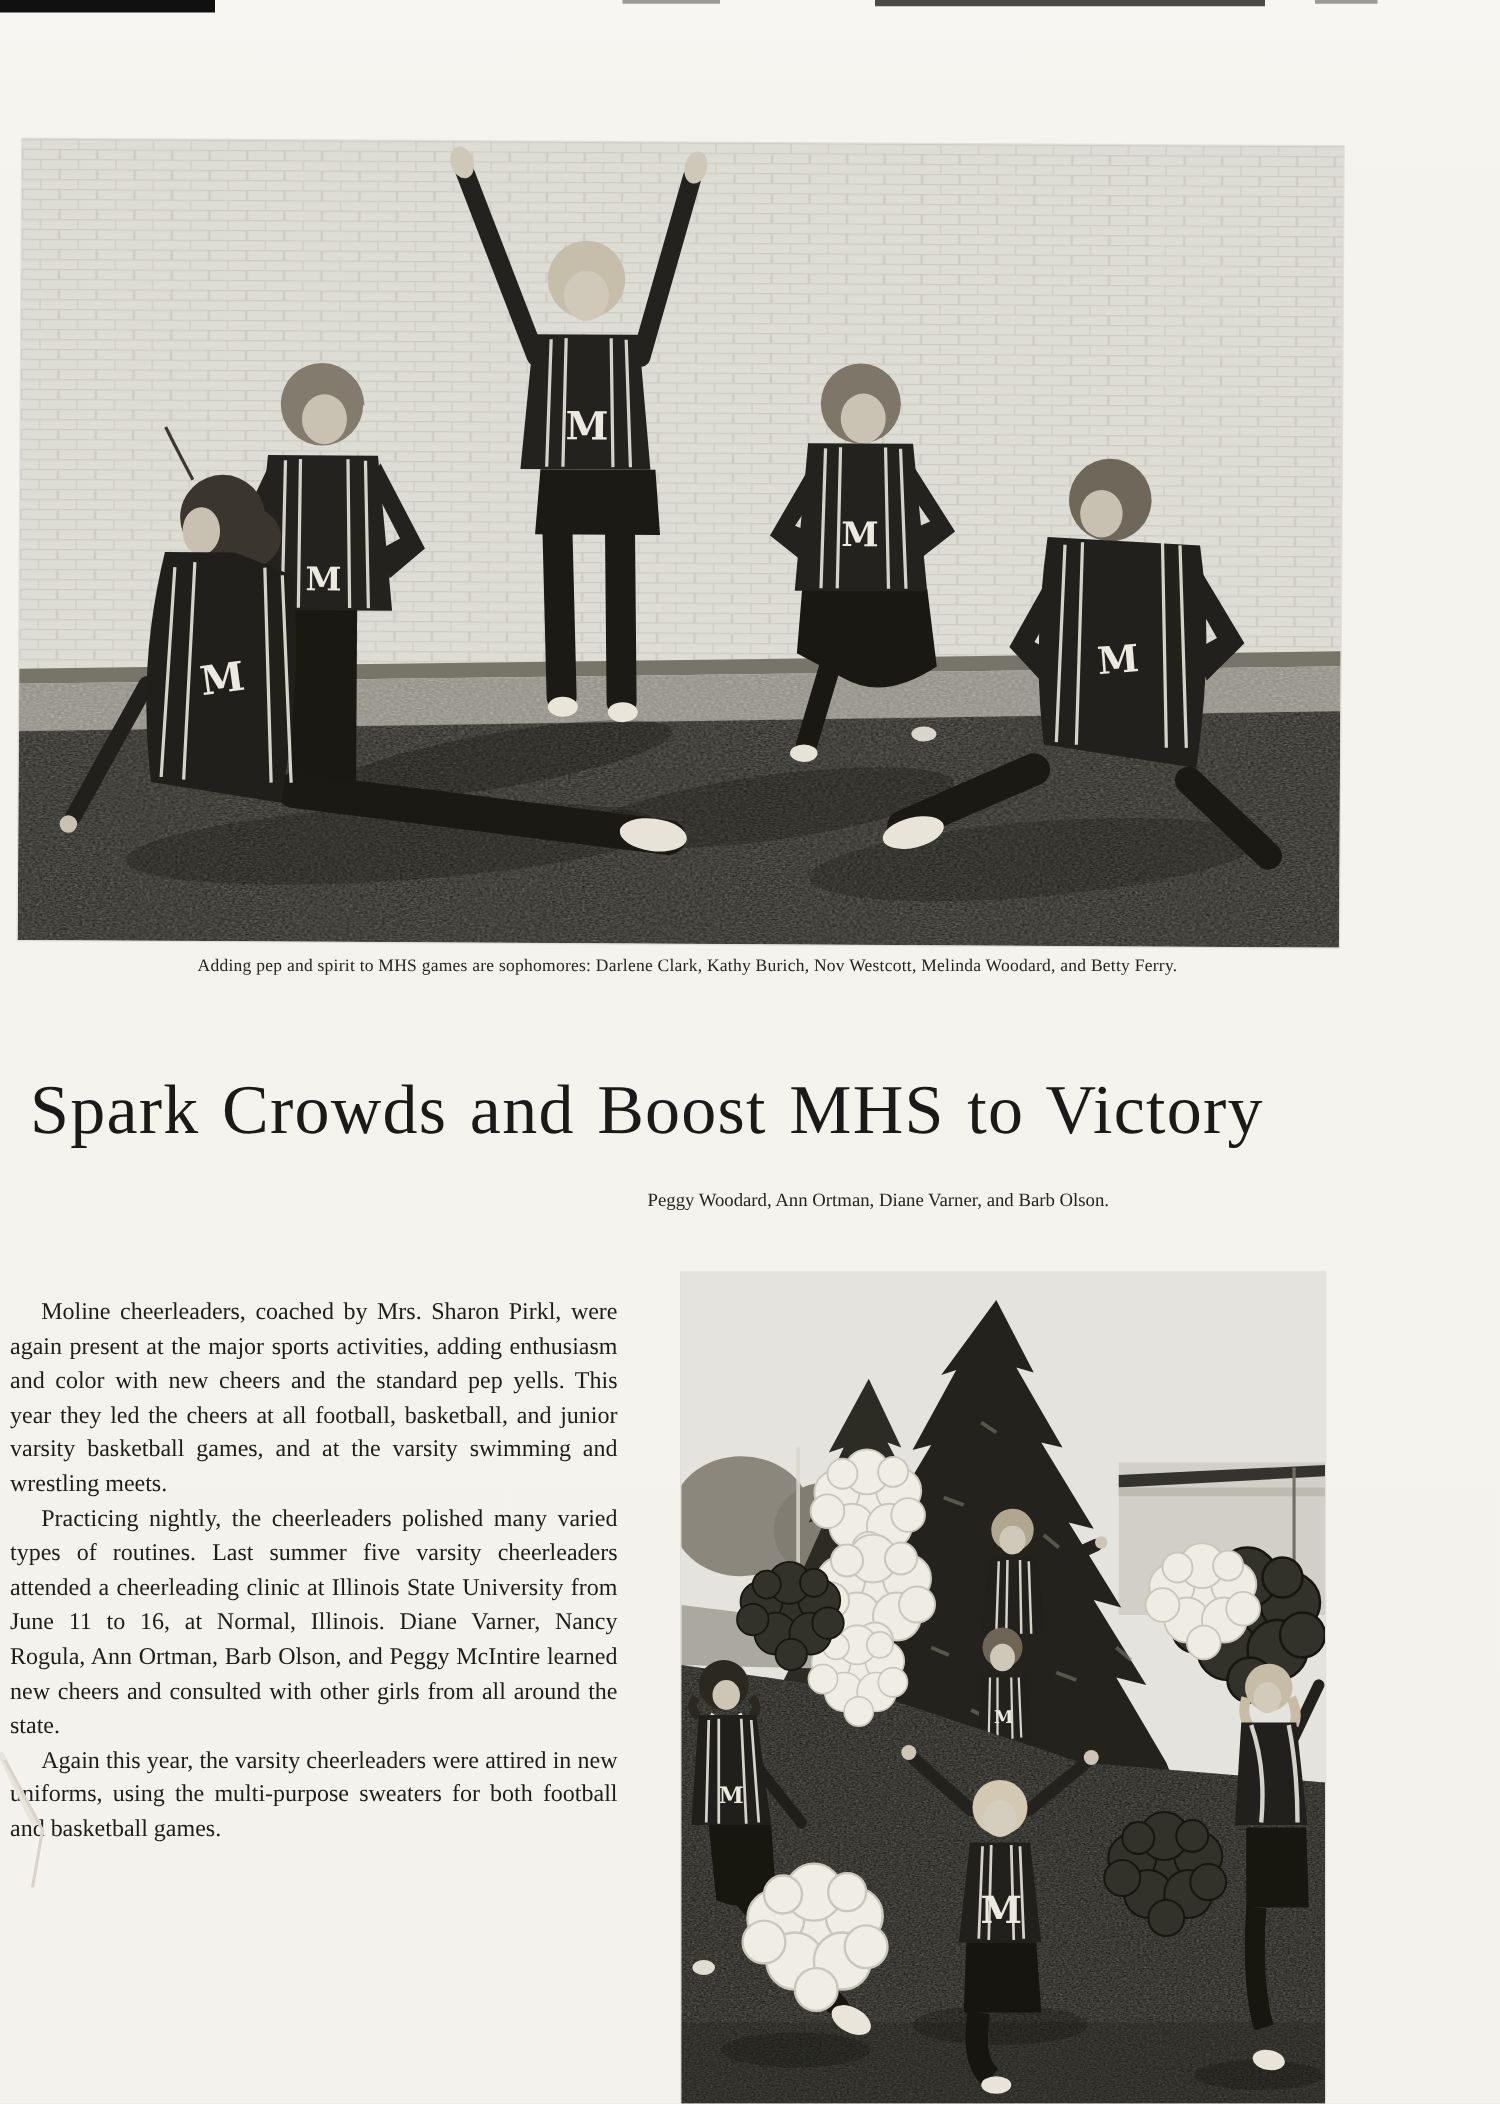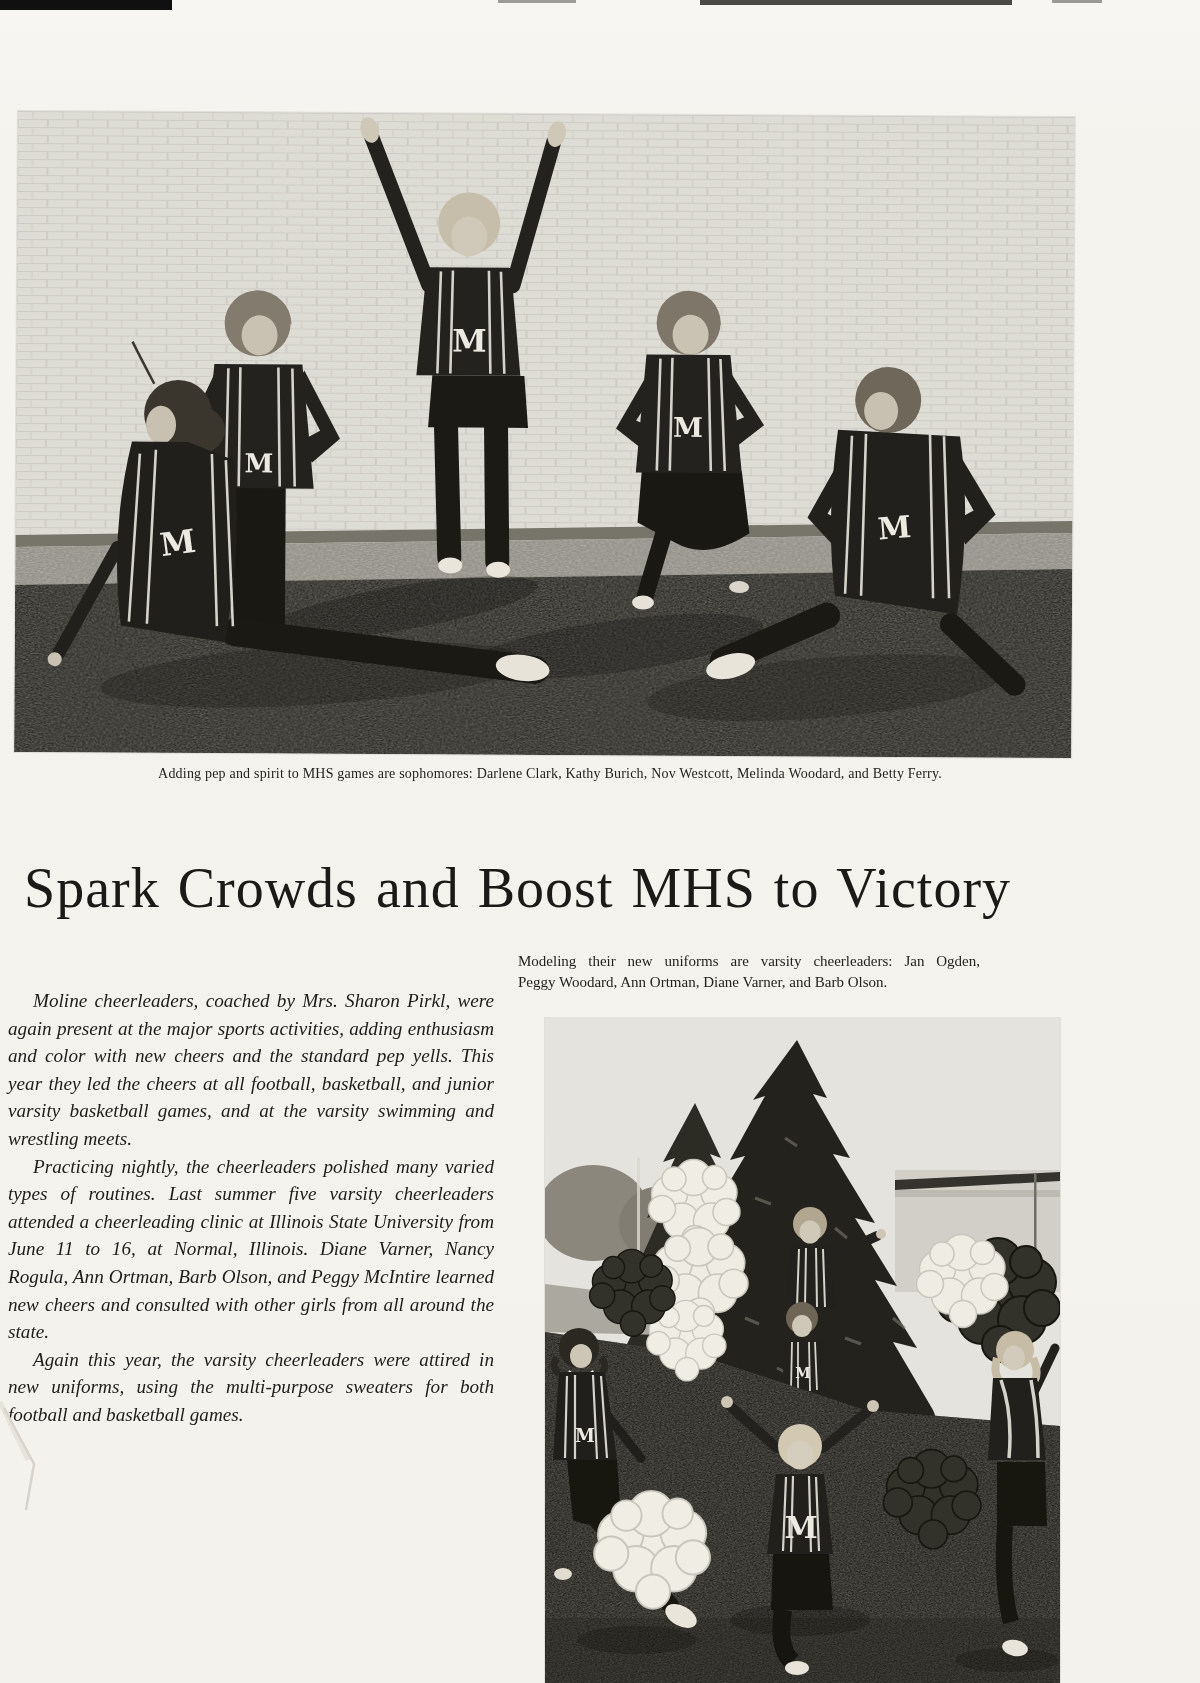--- a/index.html
+++ b/index.html
@@ -21,22 +21,22 @@
     position:absolute;left:8px;top:840px;width:1185px;margin:16px;
     font-size:56px;font-weight:400;letter-spacing:1px;word-spacing:3px;
     white-space:nowrap;color:#1b1a18;
   }
   .caption-bottom{
     position:absolute;left:518px;top:951px;width:462px;
     font-size:15px;line-height:21px;color:#242320;
   }
   .caption-bottom .l1{text-align:justify;text-align-last:justify;}
   .body-text{
-    position:absolute;left:8px;top:987px;width:486px;
-    font-size:19.2px;line-height:27.6px;text-align:justify;color:#1e1d1b;font-style:italic;
+    position:absolute;left:8px;top:1036px;width:486px;
+    font-size:19.2px;line-height:27.6px;text-align:justify;color:#1e1d1b;
   }
   .body-text p{margin:0;text-indent:1.3em;}
   .crease{position:absolute;left:0;top:1380px;}
 </style>
 </head>
 <body>
 
 <div class="page">
 
   <div class="edge-bar" style="left:0;width:172px;height:10px;background:#101010;"></div>
@@ -161,21 +161,20 @@
         <text x="164" y="442" text-anchor="middle" font-family="'DejaVu Serif',serif" font-weight="bold" font-size="32" fill="#ece9e1" transform="rotate(-8 164 442)">M</text>
       </g>
     </svg>
   </div>
 
   <div class="caption-top">Adding pep and spirit to MHS games are sophomores: Darlene Clark, Kathy Burich, Nov Westcott, Melinda Woodard, and Betty Ferry.</div>
 
   <h1 class="headline">Spark Crowds and Boost MHS to Victory</h1>
 
   <div class="caption-bottom">
-    <div class="l1">Modeling their new uniforms are varsity cheerleaders: Jan Ogden,</div>
     <div class="l2">Peggy Woodard, Ann Ortman, Diane Varner, and Barb Olson.</div>
   </div>
 
   <div class="body-text">
     <p>Moline cheerleaders, coached by Mrs. Sharon Pirkl, were again present at the major sports activities, adding enthusiasm and color with new cheers and the standard pep yells. This year they led the cheers at all football, basketball, and junior varsity basketball games, and at the varsity swimming and wrestling meets.</p>
     <p>Practicing nightly, the cheerleaders polished many varied types of routines. Last summer five varsity cheerleaders attended a cheerleading clinic at Illinois State University from June 11 to 16, at Normal, Illinois. Diane Varner, Nancy Rogula, Ann Ortman, Barb Olson, and Peggy McIntire learned new cheers and consulted with other girls from all around the state.</p>
     <p>Again this year, the varsity cheerleaders were attired in new uniforms, using the multi-purpose sweaters for both football and basketball games.</p>
   </div>
 
   <div class="photo" id="bottom-photo">

